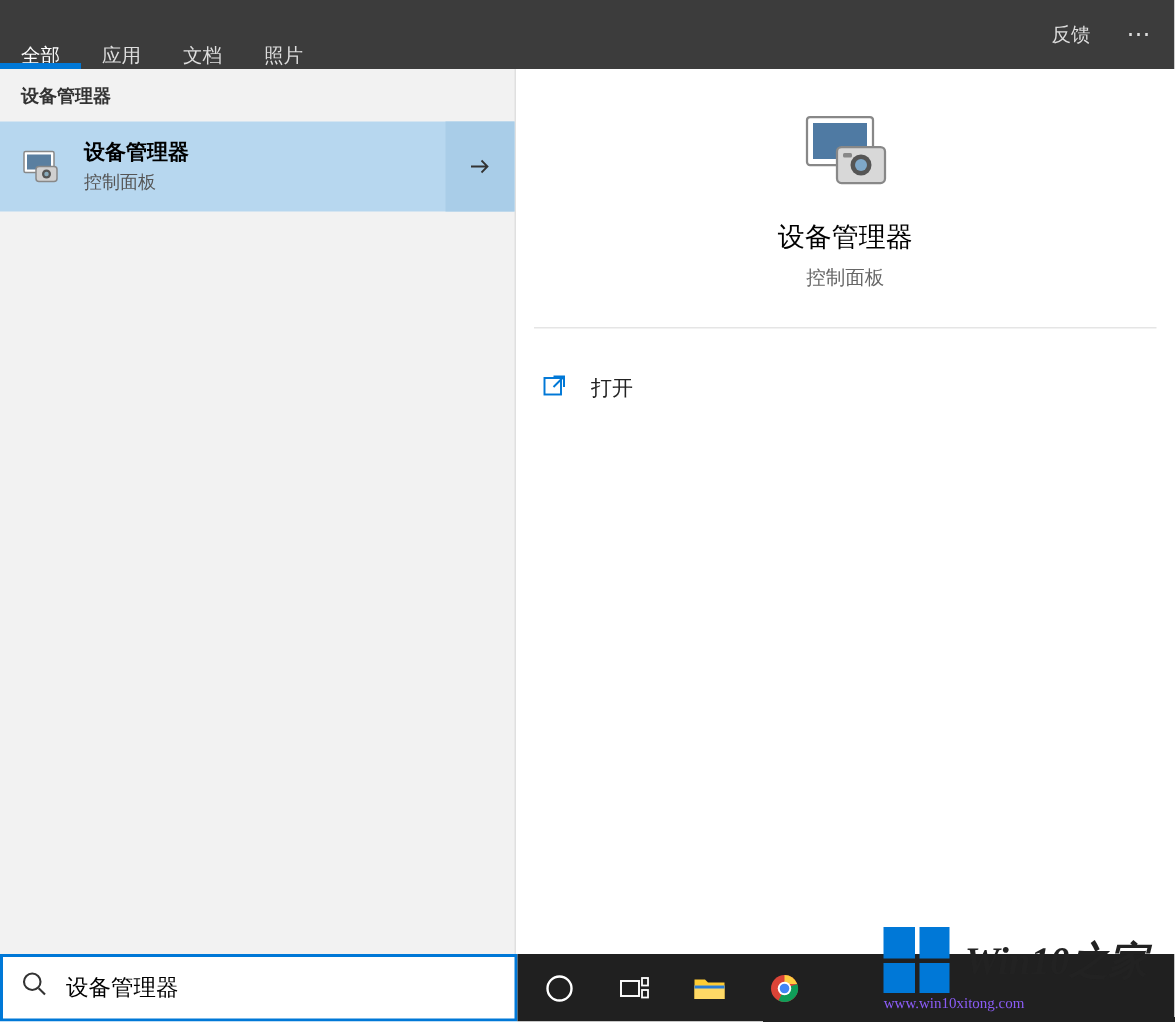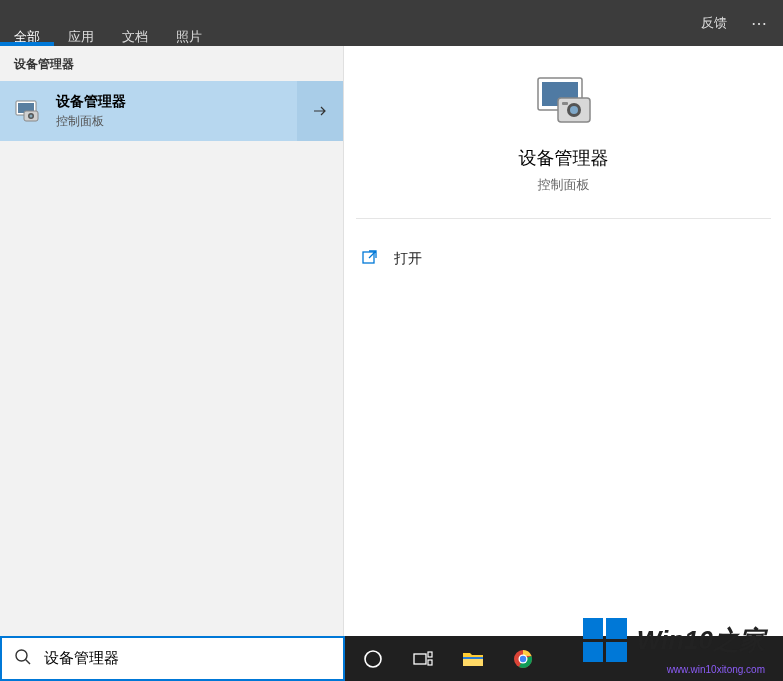--- a/index.html
+++ b/index.html
@@ -181,22 +181,23 @@
       display: flex;
       align-items: center;
       justify-content: center;
       cursor: pointer;
       color: #fff;
     }
     .watermark {
       position: absolute;
       right: 18px;
       bottom: 6px;
-      text-align: right;
+      text-align: left;
       pointer-events: none;
+      font-family: Liberation Serif, serif;
     }
     .wm-row { display: flex; align-items: center; justify-content: flex-end; gap: 10px; }
     .wm-logo {
       width: 44px; height: 44px;
       display: grid;
       grid-template-columns: 1fr 1fr;
       grid-template-rows: 1fr 1fr;
       gap: 3px;
     }
     .wm-logo div { background: #0078d7; }

